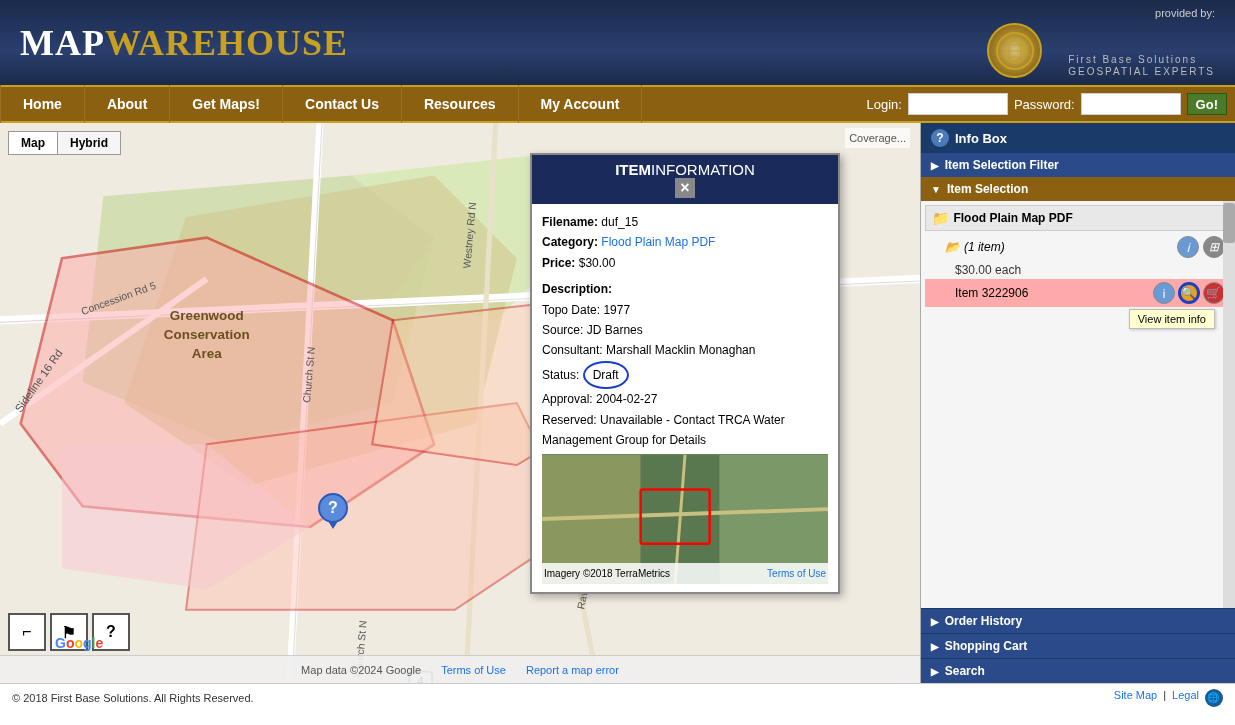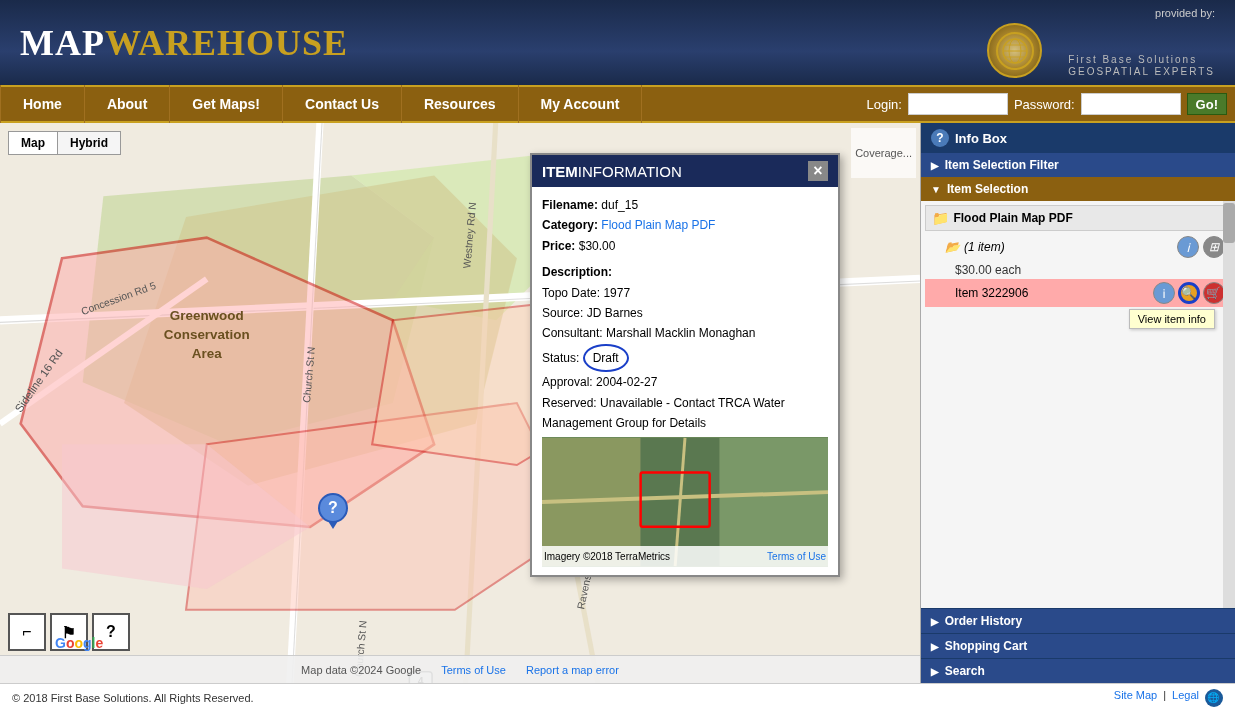--- a/index.html
+++ b/index.html
@@ -50,21 +50,21 @@
     #google-logo span:nth-child(3) { color: #FBBC05; }
     #google-logo span:nth-child(4) { color: #4285F4; }
     #google-logo span:nth-child(5) { color: #34A853; }
     #google-logo span:nth-child(6) { color: #EA4335; }
 
     #map-footer { position: absolute; bottom: 0; left: 0; right: 0; height: 28px; background: rgba(240,240,240,0.9); border-top: 1px solid #ccc; display: flex; align-items: center; justify-content: center; gap: 20px; font-size: 11px; color: #555; z-index: 10; }
     #map-footer a { color: #1a73e8; text-decoration: none; }
 
     
     #item-info { position: absolute; top: 30px; left: 530px; width: 310px; background: #fff; border: 2px solid #888; z-index: 20; box-shadow: 3px 3px 8px rgba(0,0,0,0.3); }
-    #item-info-header { background: #1a2a5a; color: #fff; padding: 6px 10px; font-size: 15px; font-weight: bold; display: flex; justify-content: space-between; align-items: center; }
+    #item-info-header { background: #1a2a5a; color: #fff; padding: 6px 10px; font-size: 15px; font-weight: bold; display: flex; justify-content: space-between; align-items: center; flex-direction: column; }
     #item-info-header span { font-weight: normal; }
     #item-info-close { color: #fff; cursor: pointer; font-size: 16px; font-weight: bold; background: #888; border: none; width: 20px; height: 20px; display: flex; align-items: center; justify-content: center; }
     #item-info-body { padding: 8px 10px; font-size: 12px; line-height: 1.7; }
     #item-info-body .label { font-weight: bold; }
     #item-info-body .link { color: #1a73e8; }
     #status-highlight { background: transparent; border: 2px solid #1a3fc8; border-radius: 50%; padding: 2px 8px; display: inline-block; }
     #item-thumbnail { width: 100%; height: 130px; background: #6a8a5a; margin-top: 4px; position: relative; overflow: hidden; display: flex; align-items: center; justify-content: center; }
     #thumbnail-overlay { position: absolute; bottom: 0; left: 0; right: 0; background: rgba(255,255,255,0.85); display: flex; justify-content: space-between; align-items: center; padding: 2px 2px; font-size: 10px; }
 
     
@@ -88,21 +88,21 @@
     .panel-bottom-section { background: #2a4a8a; color: #fff; padding: 5px 10px; font-size: 12px; font-weight: bold; display: flex; align-items: center; gap: 6px; cursor: pointer; border-top: 1px solid #1a3a6a; }
     .panel-bottom-section .arrow { font-size: 10px; }
 
     
     #footer { background: #fff; height: 28px; display: flex; align-items: center; justify-content: space-between; padding: 0 12px; border-top: 1px solid #ccc; font-size: 11px; color: #333; }
     #footer-links { display: flex; gap: 6px; }
     #footer-links a { color: #1a73e8; text-decoration: none; }
     #footer-globe { width: 18px; height: 18px; border-radius: 50%; background: #1a5a9a; display: flex; align-items: center; justify-content: center; color: #fff; font-size: 10px; }
 
     
-    #coverage-label { position: absolute; top: 5px; right: 4px; font-size: 11px; color: #555; background: rgba(255,255,255,0.7); padding: 19px 4px; margin-left: 46px; }
+    #coverage-label { position: absolute; top: 5px; right: 10px; font-size: 11px; color: #555; background: rgba(255,255,255,0.7); padding: 4px 4px; margin-left: 46px; }
 
     
     .map-marker { position: absolute; width: 30px; height: 30px; background: #5a8adc; border-radius: 50%; border: 2px solid #2a5ab8; display: flex; align-items: center; justify-content: center; color: #fff; font-size: 16px; font-weight: bold; cursor: pointer; z-index: 15; }
     .map-marker::after { content: ''; position: absolute; bottom: -8px; left: 50%; transform: translateX(-50%); border-left: 5px solid transparent; border-right: 5px solid transparent; border-top: 8px solid #2a5ab8; }
   </style>
 </head>
 <body>
 
 <div id="header">
   <div id="logo">

